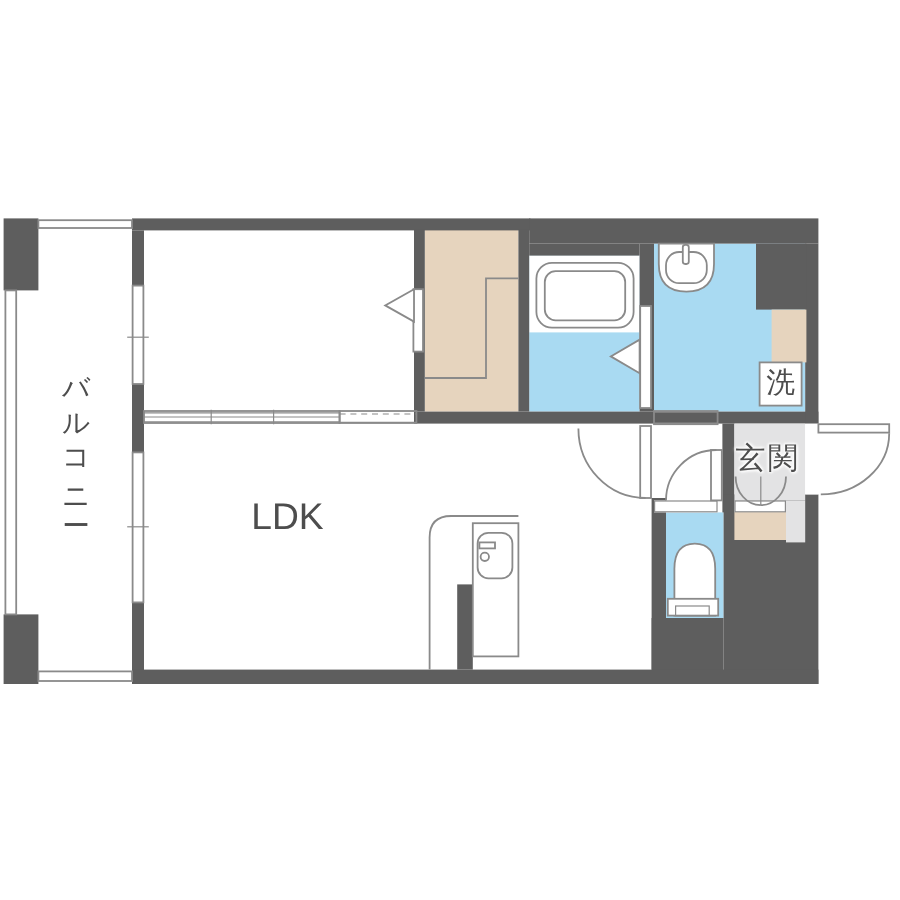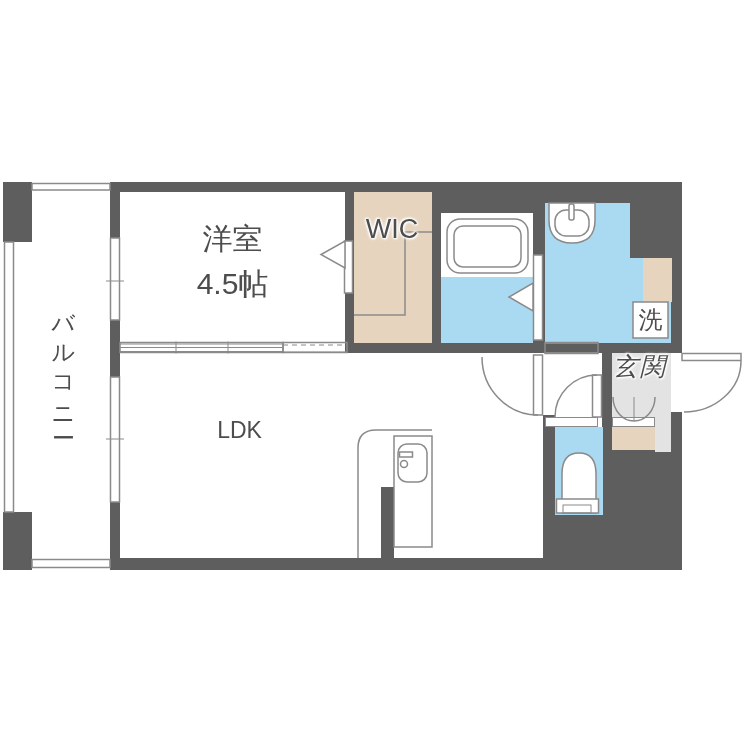--- a/index.html
+++ b/index.html
@@ -138,28 +138,23 @@
 
     <g>
       <path class="wh" d="M562,513 L562,474 Q562,453 579,453 Q596,453 596,474 L596,513 Z"></path>
       <rect class="wh" x="556.5" y="499" width="42" height="14"></rect>
       <rect class="thin" x="563" y="505" width="28" height="8"></rect>
     </g>
   </svg>
 
   <div class="label vert" style="left:48px;top:297px;font-size:23px;">バルコニー</div>
 
-  <div class="label room-label" style="left:150px;top:216px;width:165px;font-size:30px;line-height:45px;">
-    <div>洋室</div>
-    <div>4.5帖</div>
-  </div>
 
-  <div class="label room-label halo" style="left:352px;top:212px;width:80px;font-size:27px;">WIC</div>
 
-  <div class="label room-label" style="left:152px;top:409px;width:175px;font-size:23px;line-height:43px;">
+  <div class="label room-label" style="left:152px;top:409px;width:175px;font-size:31px;line-height:43px;">
     <div>LDK</div>
   </div>
 
-  <div class="label room-label halo" style="left:606px;top:350px;width:68px;font-size:25px;letter-spacing:2px;font-style:italic;">玄関</div>
+  <div class="label room-label halo" style="left:606px;top:366px;width:68px;font-size:25px;letter-spacing:2px;">玄関</div>
 
   <div class="label cellc" style="left:633px;top:302px;width:35px;height:36px;font-size:24px;">洗</div>
 
 </div>
 
 </body></html>

